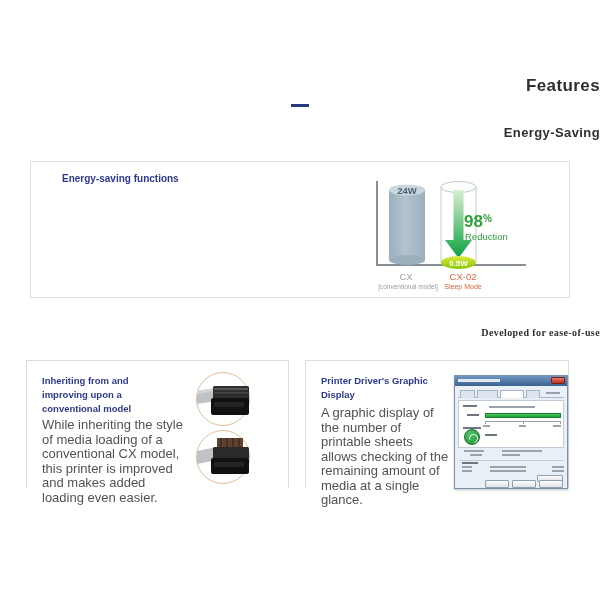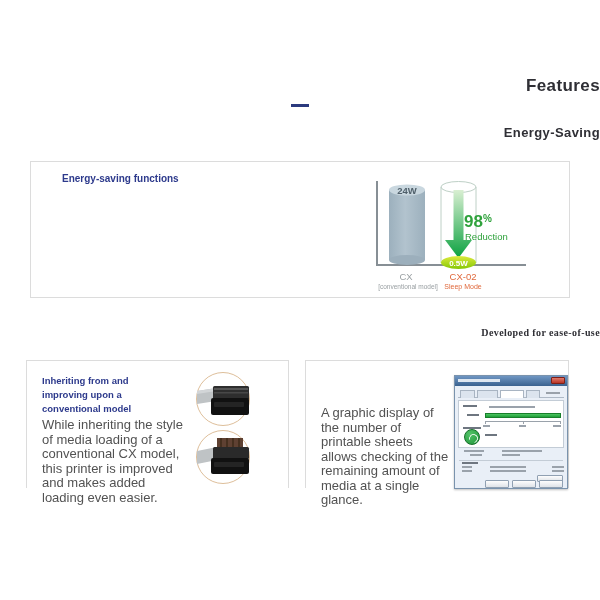--- a/index.html
+++ b/index.html
@@ -154,20 +154,21 @@
         <rect x="45" y="9" width="2" height="11" fill="#46301f"></rect>
         <rect x="51" y="9" width="2" height="11" fill="#46301f"></rect>
         <rect x="26" y="18" width="36" height="12" rx="1.5" fill="#2a2a2a"></rect>
         <rect x="24" y="29" width="38" height="16" rx="2" fill="#111"></rect>
         <rect x="27" y="33" width="30" height="5" rx="1" fill="#242424"></rect>
       </g>
     </svg>
   </div>
 
   <div id="box-right" class="feature-box">
+    <div id="right-title" class="col-title">Printer Driver's Graphic Display</div>
     <div id="right-body" class="col-body">A graphic display of the number of printable sheets allows checking of the remaining amount of media at a single glance.</div>
 
     <div id="dlg">
       <div id="dlg-titlebar">
         <div id="dlg-title-text"></div>
         <div id="dlg-close"></div>
       </div>
       <div id="dlg-tabs">
         <div class="tab" style="left:2px; width:15px;"></div>
         <div class="tab" style="left:19px; width:21px;"></div>

